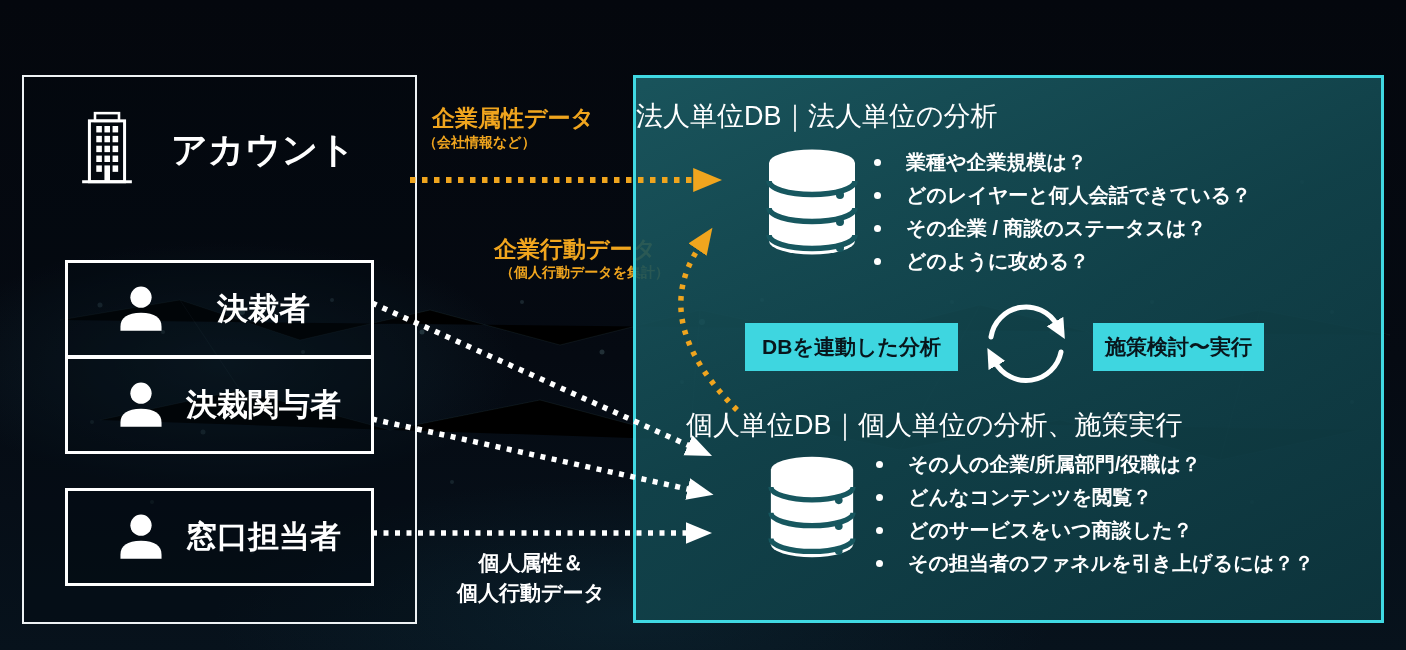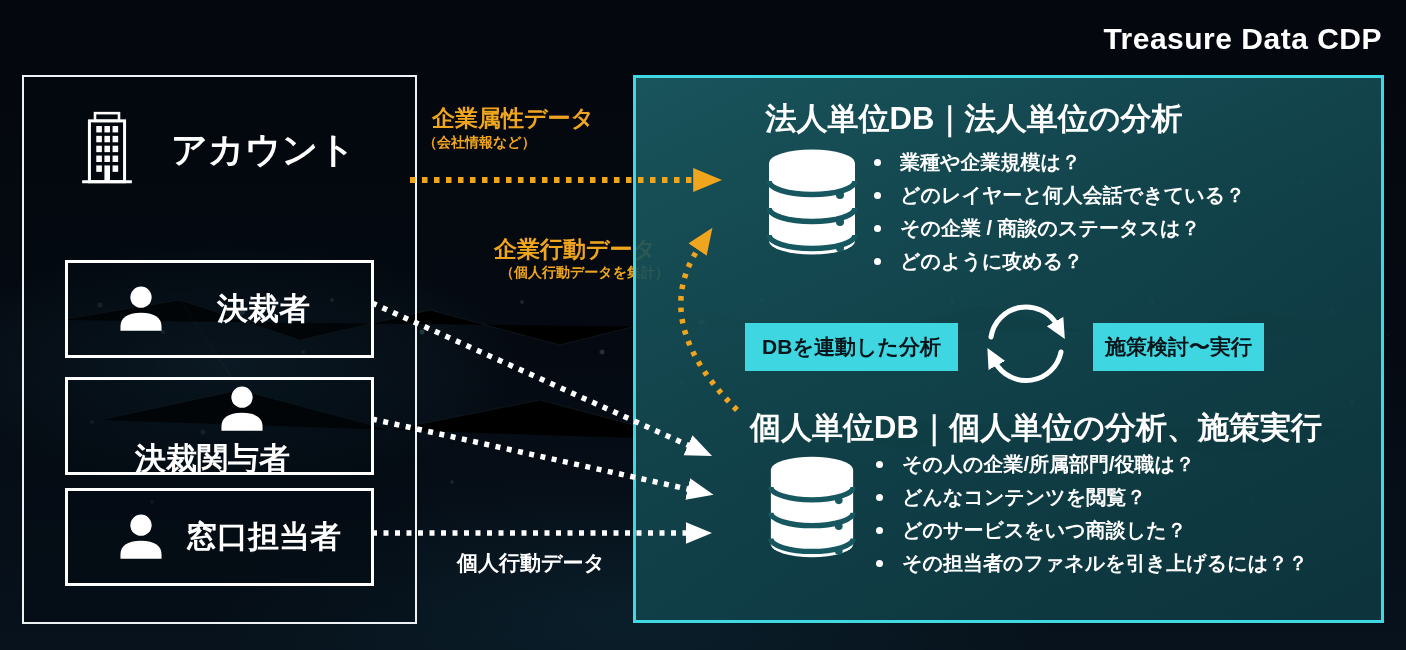--- a/index.html
+++ b/index.html
@@ -35,32 +35,32 @@
   .attr-l2{left:423px;top:134px;font-size:14px;}
   .behav-l1{left:494px;top:234px;font-size:23px;}
   .behav-l2{left:500px;top:264px;font-size:14px;}
 
   
   .personal-label{left:446px;top:548px;width:170px;text-align:center;font-size:21px;font-weight:bold;color:#fff;line-height:1.45;}
 
   
   .cdp-panel{left:633px;top:75px;width:745px;height:542px;border:3px solid #40D9E3;
     background:linear-gradient(155deg, rgba(27,90,98,0.92) 0%, rgba(18,70,78,0.90) 48%, rgba(13,54,62,0.92) 100%);}
-  .db-header{position:absolute;text-align:center;font-size:31px;font-weight:bold;color:#fff;}
+  .db-header{position:absolute;text-align:left;font-size:27px;font-weight:normal;color:#fff;}
   .corp-header{left:0;width:676px;top:20px;}
   .pers-header{left:50px;width:700px;top:329px;}
   .db-icon{position:absolute;}
   .db1{left:130px;top:70px;}
   .db2{left:132px;top:376px;}
   .bullets{position:absolute;display:flex;flex-direction:column;}
   .bullets1{left:238px;top:71px;}
   .bullets2{left:240px;top:373px;}
   .bullet-row{display:flex;height:33px;align-items:flex-start;}
   .bullet-dot{width:7px;height:7px;border-radius:50%;background:#fff;margin-top:10px;flex:0 0 auto;}
-  .bullet-text{margin-left:19px;font-size:20px;font-weight:bold;color:#fff;line-height:27px;white-space:nowrap;}
+  .bullet-text{margin-left:25px;font-size:20px;font-weight:bold;color:#fff;line-height:27px;white-space:nowrap;}
   .cycle-btn{position:absolute;top:245px;height:48px;background:#3ED6E0;color:#08161c;
     font-size:21px;font-weight:bold;display:flex;align-items:center;justify-content:center;}
   .btn-left{left:109px;width:213px;}
   .btn-right{left:457px;width:171px;}
   .cycle-icon{position:absolute;left:341px;top:217px;}
 
   
   .arrows{left:0;top:0;pointer-events:none;}
 </style>
 </head>
@@ -101,21 +101,20 @@
       <circle cx="802" cy="552" r="2" opacity=".13"></circle>
         <circle cx="452" cy="482" r="2" opacity=".11"></circle>
       <circle cx="252" cy="552" r="2" opacity=".13"></circle>
         <circle cx="152" cy="502" r="2" opacity=".11"></circle>
       <circle cx="1352" cy="402" r="2" opacity=".18"></circle>
         <circle cx="1302" cy="182" r="2" opacity=".13"></circle>
       <circle cx="902" cy="152" r="2" opacity=".11"></circle>
     </g>
   </svg>
 
-  <div class="abs main-title">Treasure Data CDP</div>
 
   <div class="abs account-panel">
     <div class="account-header">
       <svg width="60" height="86" viewBox="0 0 70 92">
         <rect x="21" y="3" width="28" height="9" fill="none" stroke="#fff" stroke-width="3"></rect>
         <rect x="14.5" y="12" width="41" height="71" fill="none" stroke="#fff" stroke-width="3.5"></rect>
         <g fill="#fff">
           <rect x="22.5" y="18" width="6.5" height="7.5"></rect>
             <rect x="32" y="18" width="6.5" height="7.5"></rect>
             <rect x="41.5" y="18" width="6.5" height="7.5"></rect>
@@ -137,21 +136,21 @@
       <div class="account-title">アカウント</div>
     </div>
 
     <div class="role-box" style="top:183px;">
       <svg class="person" viewBox="0 0 24 24">
         <circle cx="12" cy="7.1" r="4.4" fill="#fff"></circle>
         <path d="M3.5,21 v-1.7 c0,-3.5 2.7,-5.7 8.5,-5.7 s8.5,2.2 8.5,5.7 V21 Z" fill="#fff"></path>
       </svg>
       <div class="role-label">決裁者</div>
     </div>
-    <div class="role-box" style="top:300px;flex-direction:column;">
+    <div class="role-box" style="top:279px;">
       <svg class="person" viewBox="0 0 24 24">
         <circle cx="12" cy="7.1" r="4.4" fill="#fff"></circle>
         <path d="M3.5,21 v-1.7 c0,-3.5 2.7,-5.7 8.5,-5.7 s8.5,2.2 8.5,5.7 V21 Z" fill="#fff"></path>
       </svg>
       <div class="role-label">決裁関与者</div>
     </div>
     <div class="role-box" style="top:411px;">
       <svg class="person" viewBox="0 0 24 24">
         <circle cx="12" cy="7.1" r="4.4" fill="#fff"></circle>
         <path d="M3.5,21 v-1.7 c0,-3.5 2.7,-5.7 8.5,-5.7 s8.5,2.2 8.5,5.7 V21 Z" fill="#fff"></path>
@@ -159,20 +158,21 @@
       <div class="role-label">窓口担当者</div>
     </div>
   </div>
 
   <div class="abs orange attr-l1">企業属性データ</div>
   <div class="abs orange attr-l2">（会社情報など）</div>
   <div class="abs orange behav-l1">企業行動データ</div>
   <div class="abs orange behav-l2">（個人行動データを集計）</div>
 
   <div class="abs personal-label">
+    <div>個人属性＆</div>
     <div>個人行動データ</div>
   </div>
 
   <div class="abs cdp-panel">
     <div class="db-header corp-header">法人単位DB｜法人単位の分析</div>
 
     <svg class="db-icon db1" width="92" height="108" viewBox="0 0 92 108">
       <rect x="3" y="15" width="86" height="78" fill="#fff"></rect>
       <ellipse cx="46" cy="93" rx="43" ry="13.5" fill="#fff"></ellipse>
       <ellipse cx="46" cy="15" rx="43" ry="13.5" fill="#fff"></ellipse>

